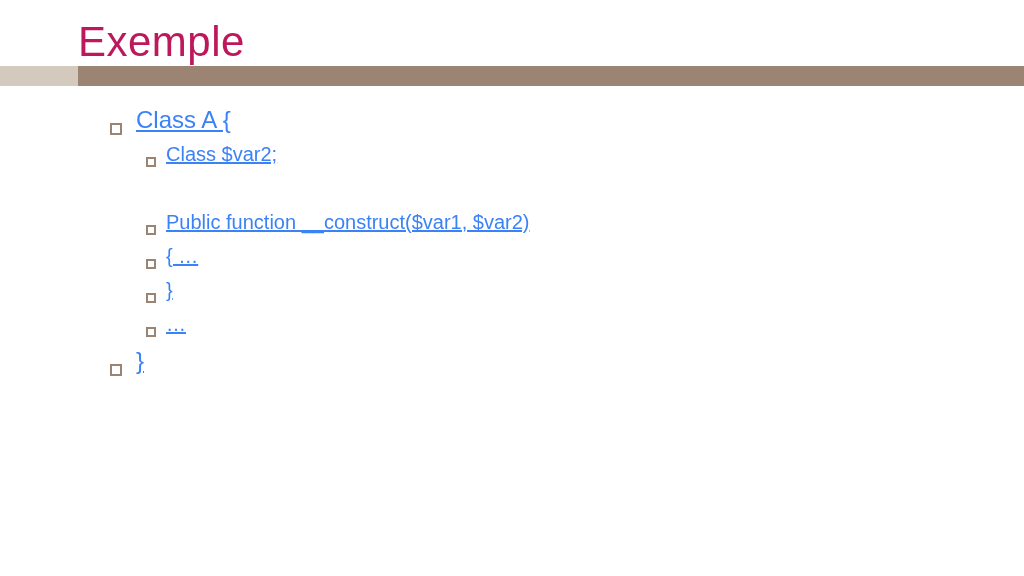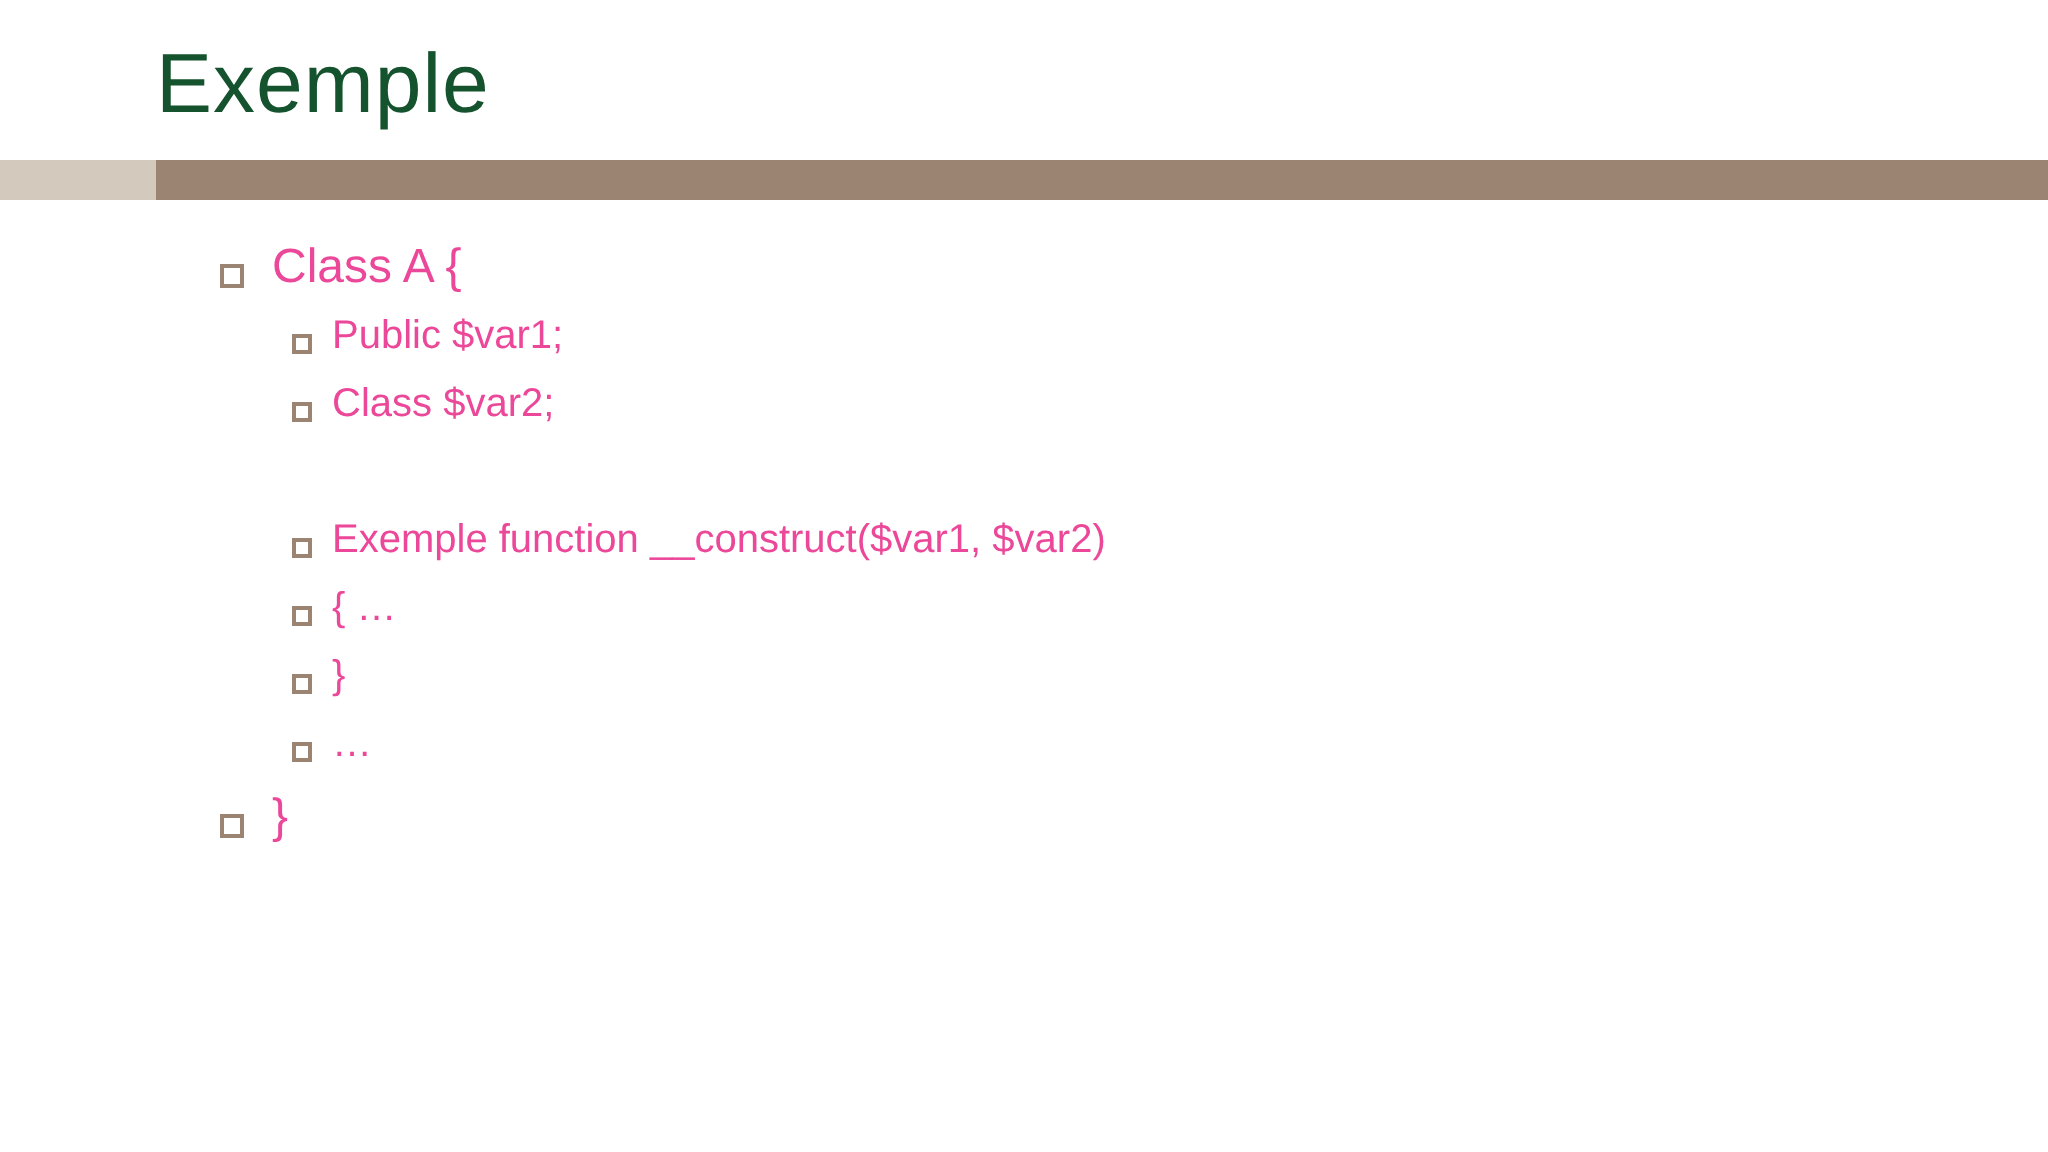--- a/index.html
+++ b/index.html
@@ -15,23 +15,22 @@
       overflow: hidden;
     }
     .slide {
       width: 100%;
       height: 100%;
       padding: 18px 0 0 0;
     }
     .title {
       font-size: 42px;
       font-weight: normal;
-      color: #14532d;
+      color: #be185d;
       padding-left: 78px;
-      margin-bottom: 14px;
       letter-spacing: 0.5px;
     }
     .divider {
       width: 100%;
       height: 20px;
       display: flex;
     }
     .divider-left {
       width: 78px;
       height: 100%;
@@ -40,24 +39,25 @@
     .divider-right {
       flex: 1;
       height: 100%;
       background: #9b8472;
     }
     .content {
       padding: 18px 78px 0 110px;
     }
     .bullet-item {
       display: flex;
-      align-items: center;
+      align-items: flex-end;
       margin-bottom: 6px;
       font-size: 24px;
-      color: #ec4899;
+      color: #3b82f6;
+      text-decoration: underline;
     }
     .bullet-item.level2 {
       margin-left: 36px;
       font-size: 20px;
       margin-bottom: 8px;
     }
     .bullet-item.spacer {
       height: 26px;
     }
     .bullet-icon {
@@ -87,35 +87,31 @@
     <div class="divider-left"></div>
     <div class="divider-right"></div>
   </div>
   <div class="content">
 
     <div class="bullet-item">
       <span class="bullet-icon"></span>
       <span class="bullet-text">Class A {</span>
     </div>
 
-    <div class="bullet-item level2">
-      <span class="bullet-icon"></span>
-      <span class="bullet-text">Public $var1;</span>
-    </div>
 
     <div class="bullet-item level2">
       <span class="bullet-icon"></span>
       <span class="bullet-text">Class $var2;</span>
     </div>
 
     <div class="bullet-item level2 spacer"></div>
 
     <div class="bullet-item level2">
       <span class="bullet-icon"></span>
-      <span class="bullet-text">Exemple function __construct($var1, $var2)</span>
+      <span class="bullet-text">Public function __construct($var1, $var2)</span>
     </div>
 
     <div class="bullet-item level2">
       <span class="bullet-icon"></span>
       <span class="bullet-text">{ …</span>
     </div>
 
     <div class="bullet-item level2">
       <span class="bullet-icon"></span>
       <span class="bullet-text">}</span>

